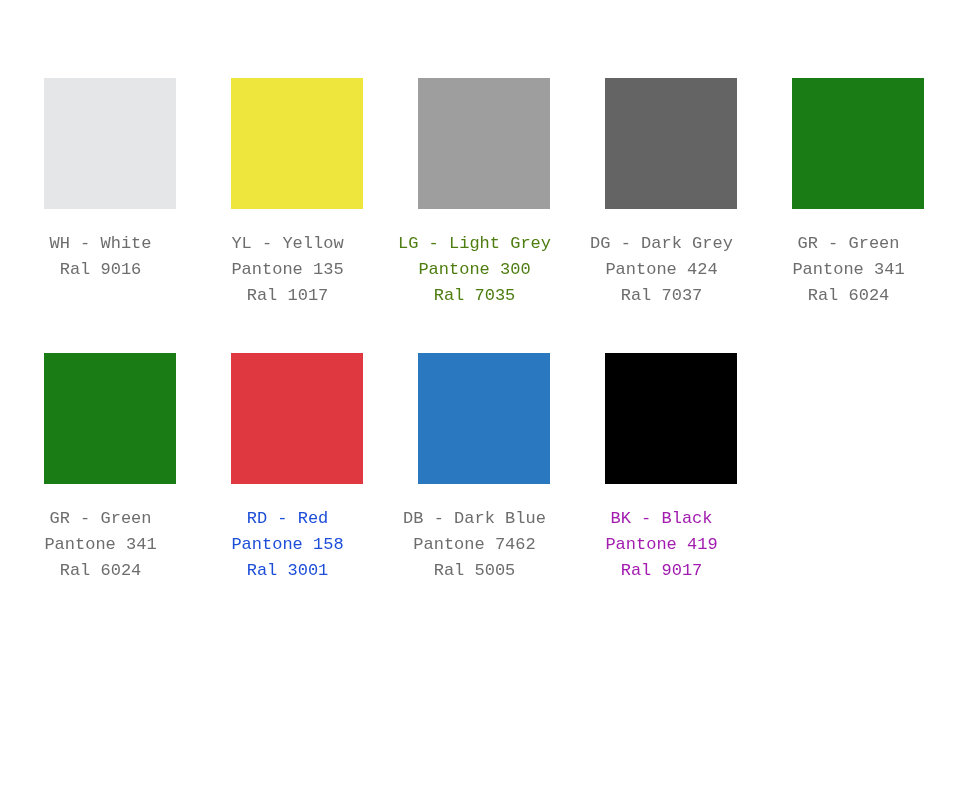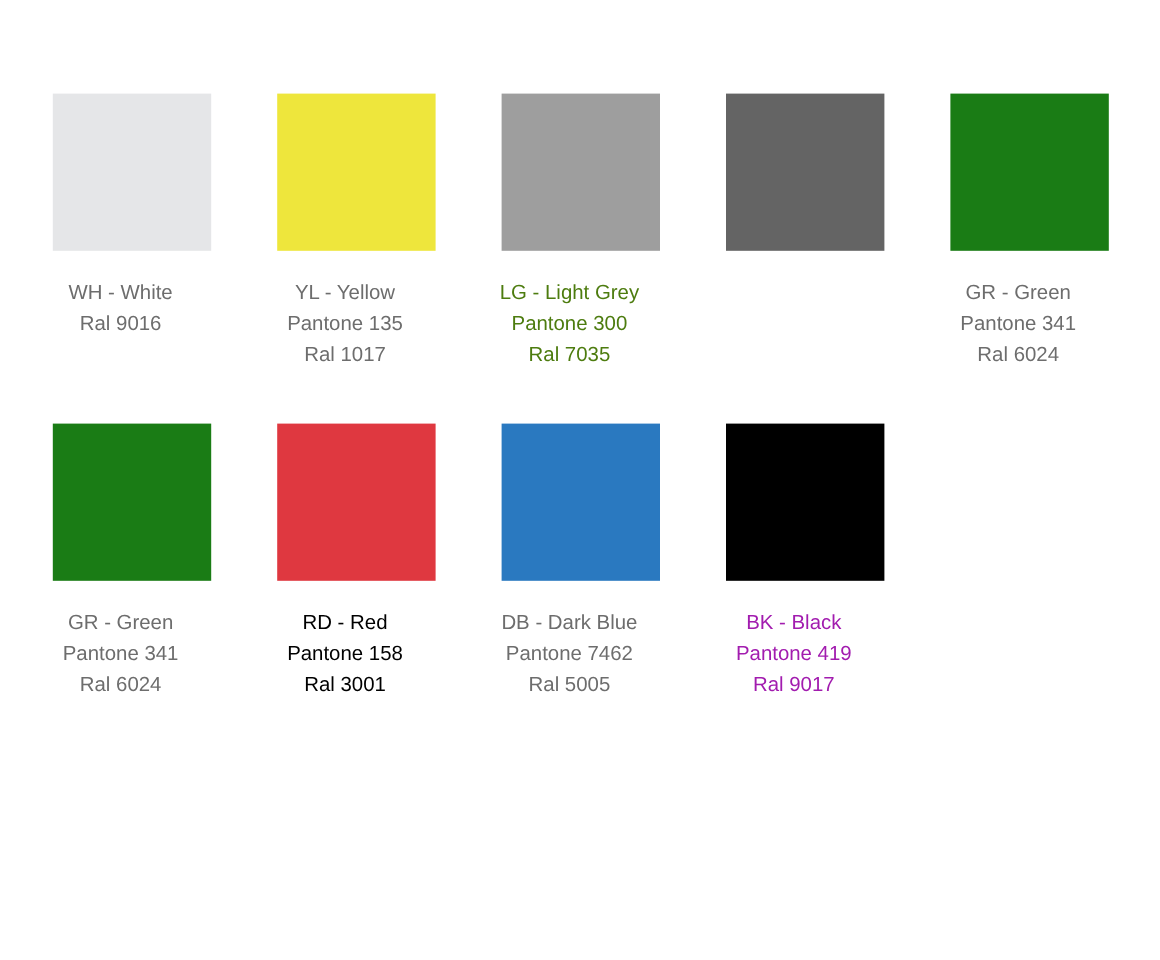--- a/index.html
+++ b/index.html
@@ -46,21 +46,21 @@
   }
 
   .swatch-caption {
     margin-top: 22px;
     width: 170px;
     margin-left: -19px;
     text-align: center;
     color: #6d6d6d;
     font-size: 17px;
     line-height: 26px;
-    font-family: Liberation Sans, sans-serif;
+    font-family: Liberation Mono, monospace;
     white-space: nowrap;
   }
 
   .caption-line {
     display: block;
   }
 </style>
 </head>
 <body style="background: rgb(255, 255, 255);">
 
@@ -88,20 +88,25 @@
       <div class="swatch-chip" style="background-color: rgb(158, 158, 158);"></div>
       <div class="swatch-caption" style="color: #4d7c0f;">
         <span class="caption-line">LG - Light Grey</span>
         <span class="caption-line">Pantone 300</span>
         <span class="caption-line">Ral 7035</span>
       </div>
     </div>
 
     <div class="swatch-cell">
       <div class="swatch-chip" style="background-color: rgb(100, 100, 100);"></div>
+      <div class="swatch-caption" style="color: rgb(109, 109, 109);">
+        <span class="caption-line">DG - Dark Grey</span>
+        <span class="caption-line">Pantone 424</span>
+        <span class="caption-line">Ral 7037</span>
+      </div>
     </div>
 
     <div class="swatch-cell">
       <div class="swatch-chip" style="background-color: rgb(26, 124, 21);"></div>
       <div class="swatch-caption" style="color: rgb(109, 109, 109);">
         <span class="caption-line">GR - Green</span>
         <span class="caption-line">Pantone 341</span>
         <span class="caption-line">Ral 6024</span>
       </div>
     </div>
@@ -110,21 +115,21 @@
       <div class="swatch-chip" style="background-color: rgb(26, 124, 21);"></div>
       <div class="swatch-caption" style="color: rgb(109, 109, 109);">
         <span class="caption-line">GR - Green</span>
         <span class="caption-line">Pantone 341</span>
         <span class="caption-line">Ral 6024</span>
       </div>
     </div>
 
     <div class="swatch-cell">
       <div class="swatch-chip" style="background-color: rgb(223, 56, 64);"></div>
-      <div class="swatch-caption" style="color: #000000;">
+      <div class="swatch-caption" style="color: #1d4ed8;">
         <span class="caption-line">RD - Red</span>
         <span class="caption-line">Pantone 158</span>
         <span class="caption-line">Ral 3001</span>
       </div>
     </div>
 
 
     <div class="swatch-cell">
       <div class="swatch-chip" style="background-color: rgb(42, 121, 192);"></div>
       <div class="swatch-caption" style="color: rgb(109, 109, 109);">

